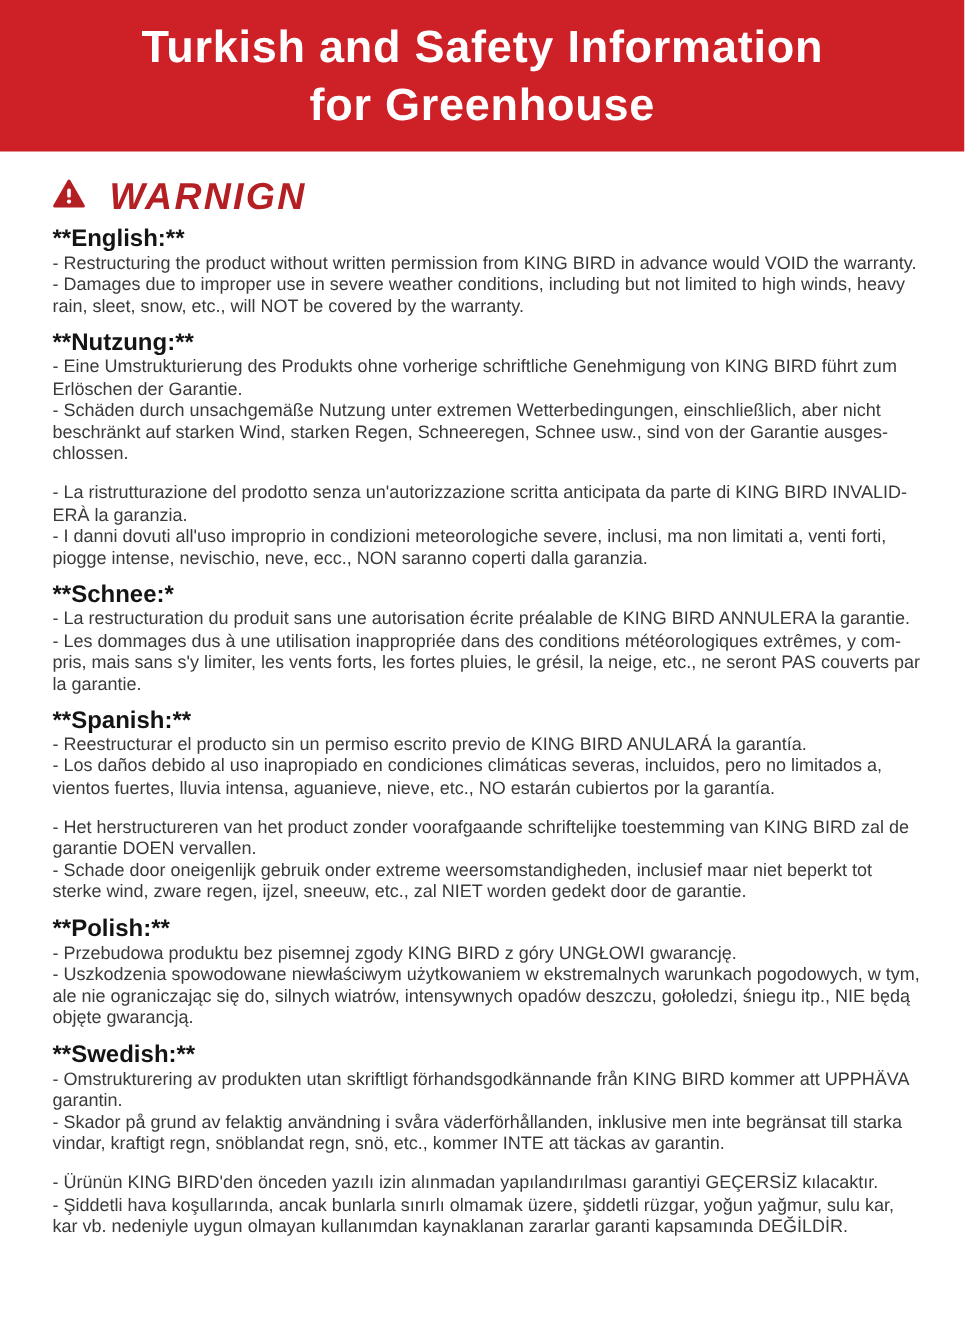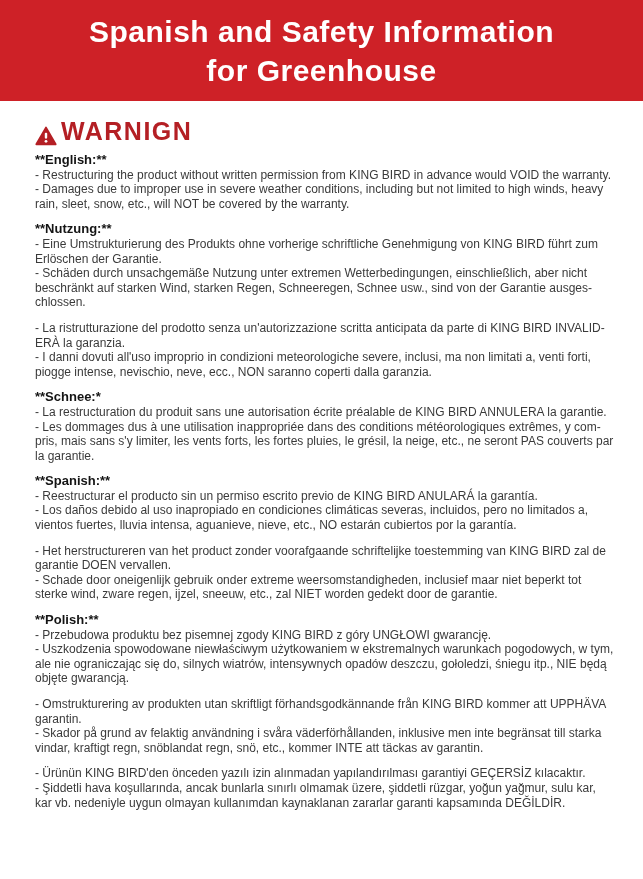--- a/index.html
+++ b/index.html
@@ -32,57 +32,58 @@
     font-size:30px;
     font-weight:bold;
     line-height:39px;
     letter-spacing:0.5px;
   }
   .content{
     padding:16px 25px 0 35px;
   }
   .warning-heading{
     display:flex;
-    align-items:flex-end;
-    gap:4px;
+    align-items:flex-start;
+    gap:16px;
     color:var(--warning-red);
     margin:0 0 7px 0;
+    font-style:italic;
   }
   .warning-heading .label{
     font-size:25px;
     font-weight:bold;
     letter-spacing:1.5px;
   }
   .warning-icon{
     display:inline-flex;
     margin-top:2px;
   }
   .section{
     margin-bottom:11px;
   }
   .section-heading{
-    font-size:13px;
+    font-size:16px;
     font-weight:bold;
     color:var(--heading-text);
     line-height:14.6px;
     white-space:pre-line;
   }
   .section-body{
     font-size:12px;
     color:var(--body-text);
     line-height:14.6px;
     white-space:pre-line;
     overflow-wrap:break-word;
   }
 </style>
 </head>
 <body>
 
 <div class="banner">
-  <div class="banner-line">Spanish and Safety Information</div>
+  <div class="banner-line">Turkish and Safety Information</div>
   <div class="banner-line">for Greenhouse</div>
 </div>
 
 <div class="content">
 
   <div class="warning-heading">
     <span class="warning-icon">
       <svg width="22" height="20" viewBox="0 0 26 24" aria-hidden="true">
         <path d="M13 2 L24.5 22 H1.5 Z" fill="var(--warning-red)" stroke="var(--warning-red)" stroke-width="2.4" stroke-linejoin="round"></path>
         <rect x="11.55" y="8" width="2.9" height="7.2" rx="1.3" fill="#ffffff"></rect>
@@ -139,20 +140,21 @@
 
   <div class="section">
     <div class="section-heading">**Polish:**</div>
     <div class="section-body">- Przebudowa produktu bez pisemnej zgody KING BIRD z góry UNGŁOWI gwarancję.
 - Uszkodzenia spowodowane niewłaściwym użytkowaniem w ekstremalnych warunkach pogodowych, w tym,
 ale nie ograniczając się do, silnych wiatrów, intensywnych opadów deszczu, gołoledzi, śniegu itp., NIE będą
 objęte gwarancją.</div>
   </div>
 
   <div class="section">
+    <div class="section-heading">**Swedish:**</div>
     <div class="section-body">- Omstrukturering av produkten utan skriftligt förhandsgodkännande från KING BIRD kommer att UPPHÄVA
 garantin.
 - Skador på grund av felaktig användning i svåra väderförhållanden, inklusive men inte begränsat till starka
 vindar, kraftigt regn, snöblandat regn, snö, etc., kommer INTE att täckas av garantin.</div>
   </div>
 
   <div class="section">
     <div class="section-body">- Ürünün KING BIRD'den önceden yazılı izin alınmadan yapılandırılması garantiyi GEÇERSİZ kılacaktır.
 - Şiddetli hava koşullarında, ancak bunlarla sınırlı olmamak üzere, şiddetli rüzgar, yoğun yağmur, sulu kar,
 kar vb. nedeniyle uygun olmayan kullanımdan kaynaklanan zararlar garanti kapsamında DEĞİLDİR.</div>

